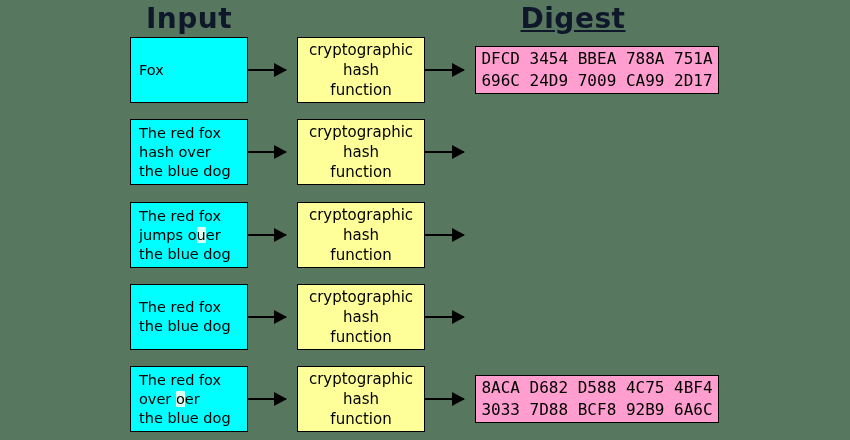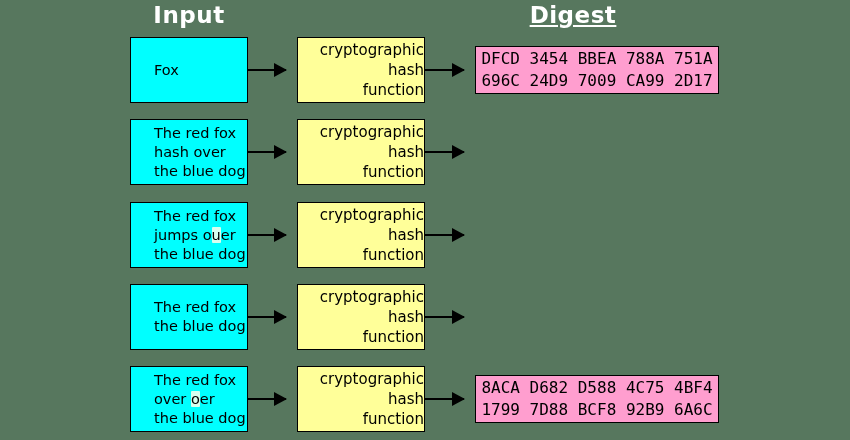--- a/index.html
+++ b/index.html
@@ -10,53 +10,53 @@
     width: 850px;
     height: 440px;
     background: var(--bg, #57775E);
     overflow: hidden;
   }
 
   .col-header {
     position: absolute;
     top: 2px;
     text-align: center;
-    font-size: 23px;
+    font-size: 28px;
     font-weight: bold;
-    color: #ffffff;
+    color: #0f172a;
     letter-spacing: 0.5px;
   }
   .col-header.input  { left: 130px; width: 118px; }
   .col-header.digest { left: 451px; width: 244px; text-decoration: underline; }
 
   .rows-layer { position: absolute; left: 130px; top: 0; width: 589px; height: 440px; }
 
   .hash-row { position: absolute; left: 0; width: 589px; height: 66px; }
 
   .box {
     position: absolute;
     box-sizing: border-box;
     border: 1.5px solid #000;
     color: #000;
   }
 
   .input-box {
     left: 0; top: 0; width: 118px; height: 66px;
     background: var(--cyan, #00FFFF);
     display: flex; flex-direction: column; justify-content: center;
-    padding-left: 23px; padding-right: 2px;
+    padding-left: 8px; padding-right: 2px;
     font-size: 14.5px; line-height: 19px;
     white-space: nowrap;
   }
 
   .hash-box {
     left: 167px; top: 0; width: 128px; height: 66px;
     background: var(--yellow, #FFFF99);
     display: flex; flex-direction: column; justify-content: center;
-    text-align: right;
+    text-align: center;
     font-size: 15px; line-height: 20px;
   }
 
   .digest-box {
     left: 345px; top: 9px; width: 244px; height: 48px;
     background: var(--pink, #FF9ECF);
     display: flex; flex-direction: column; justify-content: center;
     text-align: center;
     font-family: "DejaVu Sans Mono", "Liberation Mono", monospace;
     font-size: 16px; line-height: 22px;
@@ -158,17 +158,17 @@
         </div>
         <div class="arrow a1"></div>
         <div class="box hash-box">
           <div>cryptographic</div>
           <div>hash</div>
           <div>function</div>
         </div>
         <div class="arrow a2"></div>
         <div class="box digest-box">
           <div>8ACA D682 D588 4C75 4BF4</div>
-          <div>1799 7D88 BCF8 92B9 6A6C</div>
+          <div>3033 7D88 BCF8 92B9 6A6C</div>
         </div>
       </div>
     </div>
 </div>
 
 </body></html>

